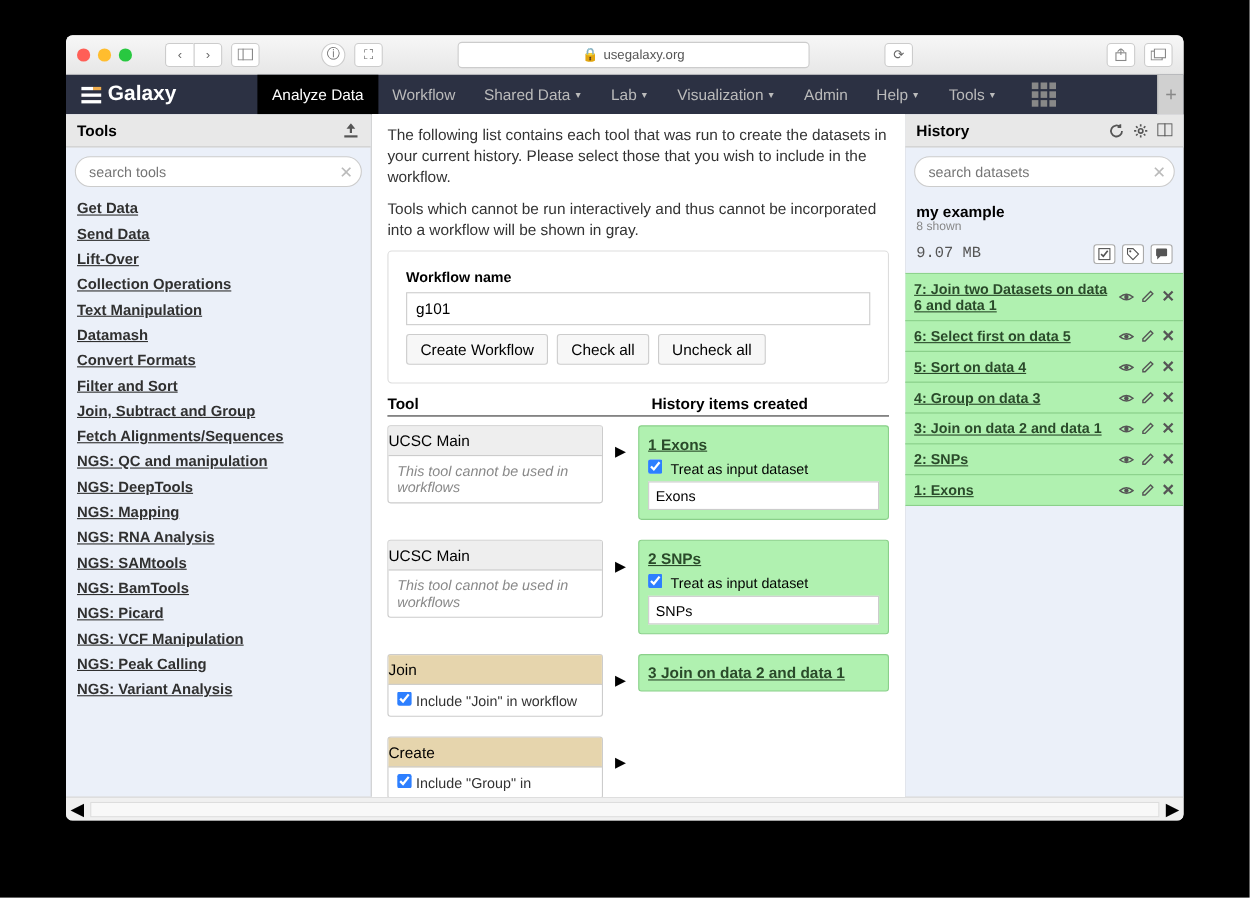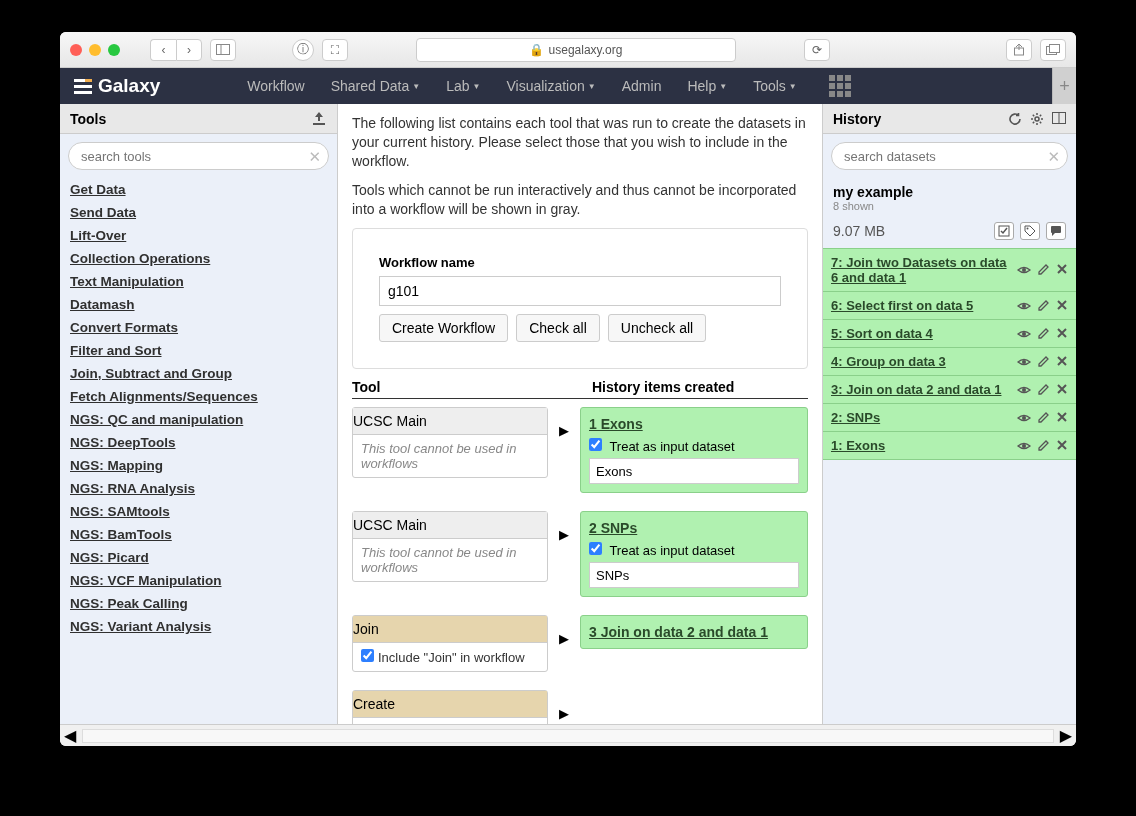--- a/index.html
+++ b/index.html
@@ -41,21 +41,21 @@
 .search-wrap { padding: 8px; }
 .search { width: 100%; height: 28px; border: 1px solid #ccc; border-radius: 14px; padding: 0 30px 0 12px; font-size: 13px; background: #fff; }
 .search-wrap { position: relative; }
 .search-clear { position: absolute; right: 16px; top: 14px; color: #bbb; font-size: 15px; }
 
 .tool-list { flex: 1; overflow-y: auto; padding: 0 10px; }
 .tool-list a { display: block; color: #303030; text-decoration: underline; font-weight: bold; font-size: 13.5px; padding: 4px 0; }
 
 
 .col-mid p { margin-bottom: 10px; line-height: 1.35; color: #333; }
-.form-block { border: 1px solid #ddd; border-radius: 4px; padding: 26px; margin-bottom: 10px; }
+.form-block { border: 1px solid #ddd; border-radius: 4px; padding: 16px; margin-bottom: 10px; }
 .form-block label { font-weight: bold; display: block; margin-bottom: 6px; font-size: 13px; }
 .form-block input[type=text] { width: 100%; height: 30px; border: 1px solid #ccc; padding: 0 8px; font-size: 14px; }
 .btns { display: flex; gap: 8px; margin-top: 8px; }
 .btn { border: 1px solid #ccc; background: #f7f7f7; padding: 5px 12px; font-size: 14px; border-radius: 3px; cursor: pointer; }
 .wf-table { width: 100%; }
 .wf-head { display: flex; font-weight: bold; font-size: 14px; border-bottom: 1px solid #333; padding-bottom: 3px; margin-bottom: 8px; }
 .wf-head > div:first-child { width: 240px; }
 .wf-row { display: flex; align-items: flex-start; margin-bottom: 18px; gap: 6px; }
 .wf-tool { width: 196px; border: 1px solid #ccc; border-radius: 3px; }
 .wf-tool-title { background: #eee; padding: 5px 0; border-bottom: 1px solid #ccc; font-size: 14px; }
@@ -67,21 +67,21 @@
 .wf-hist a { font-weight: bold; text-decoration: underline; color: #2a4a2a; font-size: 14px; }
 .wf-hist label { display: block; margin-top: 6px; font-size: 13px; }
 .wf-hist input[type=text] { width: 100%; height: 26px; border: 1px solid #ccc; margin-top: 4px; padding: 0 6px; font-size: 13px; }
 .wf-hist input[type=checkbox] { accent-color: #2d7fff; margin-right: 4px; }
 .wf-tool-body input[type=checkbox] { accent-color: #2d7fff; margin-right: 4px; }
 
 
 .hist-meta { padding: 6px 10px; font-size: 13px; }
 .hist-meta .name { font-weight: bold; font-size: 14px; }
 .hist-meta .sub { color: #888; font-size: 11px; }
-.hist-size { display: flex; align-items: center; padding: 4px 10px 8px; font-size: 14px; color: #555; }
+.hist-size { display: flex; align-items: center; padding: 4px 10px 8px; font-size: 14px; color: #555; font-family: Liberation Mono, monospace; }
 .hist-size .icons { margin-left: auto; display: flex; gap: 6px; }
 .mini-btn { width: 20px; height: 18px; border: 1px solid #aaa; border-radius: 3px; background: #fff; display: flex; align-items: center; justify-content: center; }
 .mini-btn svg { width: 12px; height: 12px; }
 .hist-items { flex: 1; overflow-y: auto; }
 .hist-item { background: #b0f1b0; border-top: 1px solid #8ad08a; border-bottom: 1px solid #8ad08a; padding: 6px 8px; display: flex; align-items: center; margin-bottom: -1px; }
 .hist-item a { font-weight: bold; text-decoration: underline; color: #2a4a2a; font-size: 13px; flex: 1; }
 .hist-item .icons { display: flex; gap: 6px; color: #555; }
 .hist-item .icons span { cursor: pointer; }
 
 .bottom-scroll { height: 22px; background: #f0f0f0; border-top: 1px solid #ccc; display: flex; align-items: center; padding: 0 4px; }
@@ -137,20 +137,21 @@
   <div class="topnav">
     <div class="logo">
       <span class="logo-icon">
           <span></span>
           <span></span>
           <span></span>
         </span>
       <span>Galaxy</span>
     </div>
     <div style="width:60px"></div>
+    <div class="nav-item active">Analyze Data</div>
     <div class="nav-item">Workflow</div>
     <div class="nav-item">
         <span>Shared Data</span>
         <span class="caret">▼</span>
       </div>
     <div class="nav-item">
         <span>Lab</span>
         <span class="caret">▼</span>
       </div>
     <div class="nav-item">

